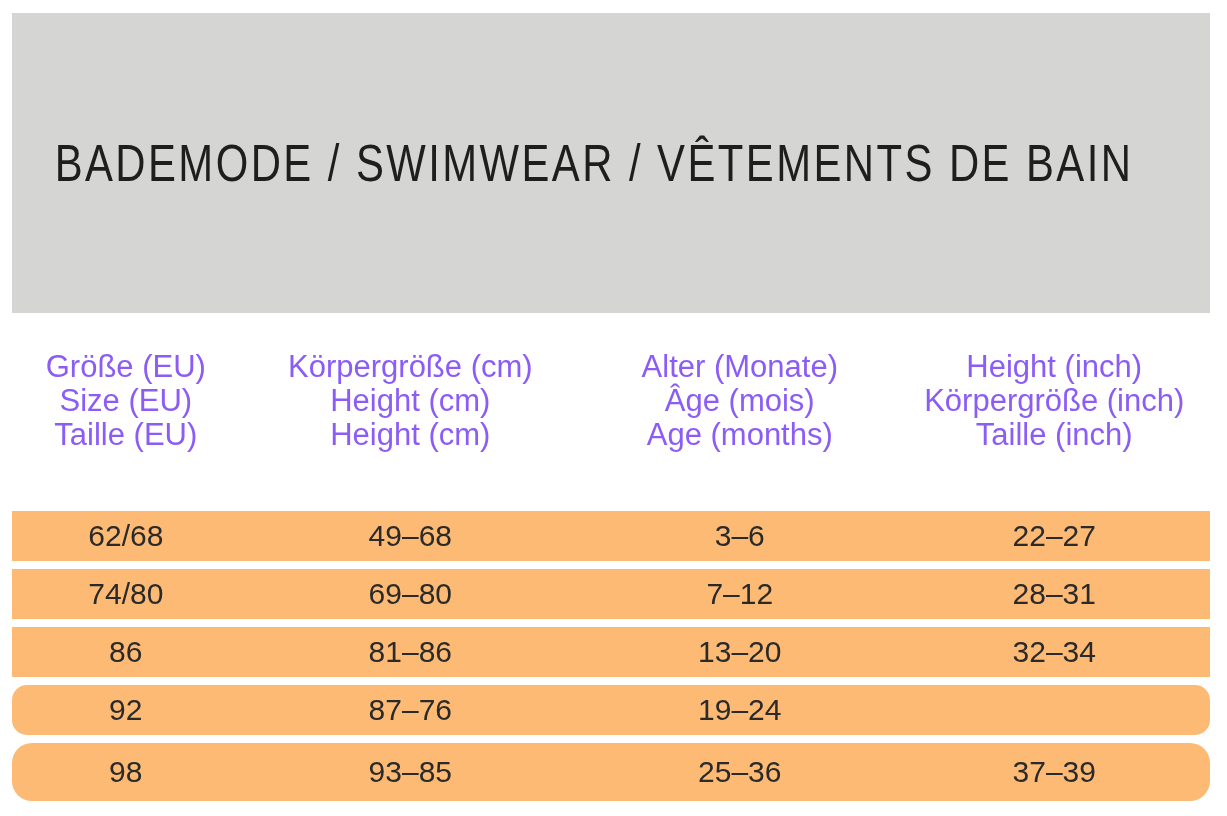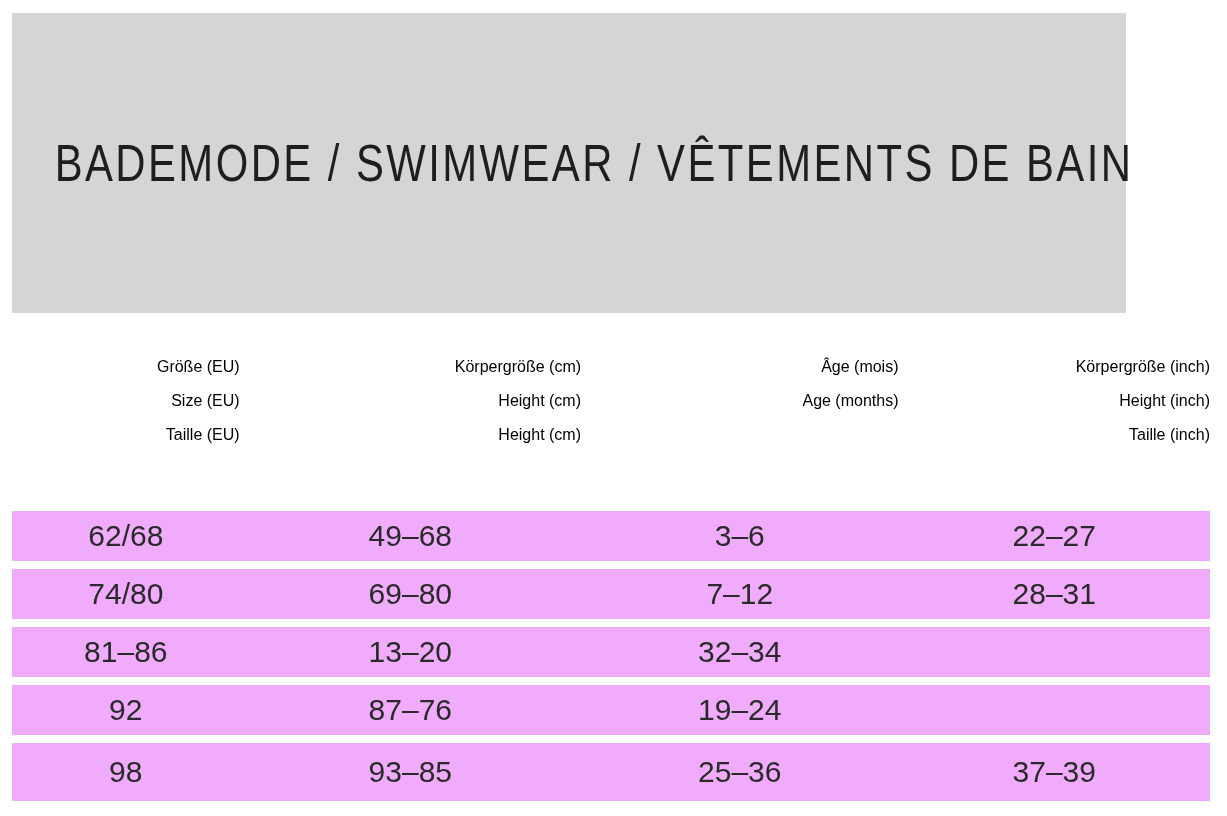--- a/index.html
+++ b/index.html
@@ -16,21 +16,21 @@
   .page {
     position: relative;
     width: 1227px;
     height: 816px;
   }
   
   .banner {
     position: absolute;
     left: 12px;
     top: 13px;
-    width: 1114px;
+    width: 1198px;
     height: 300px;
     background: #d5d5d4;
     display: flex;
     align-items: center;
   }
   .banner h1 {
     margin: 0;
     padding-left: 52px;
     font-size: 51px;
     font-weight: 400;
@@ -46,42 +46,42 @@
     left: 12px;
     width: 1198px;
     display: grid;
     grid-template-columns: 19% 28.5% 26.5% 26%;
   }
   
   .thead {
     top: 350px;
   }
   .thead .hcell {
-    text-align: right;
-    font-size: 16px;
+    text-align: center;
+    font-size: 31px;
     line-height: 34px;
-    color: #000000;
+    color: #8b5cf6;
   }
   .thead .hline { display: block; }
   
   .row {
     height: 50px;
-    background: #f0abfc;
+    background: #fdba74;
     align-items: center;
   }
   .row .cell {
     text-align: center;
     font-size: 30px;
     color: #2a2a2a;
   }
   .row-1 { top: 511px; }
   .row-2 { top: 569px; }
   .row-3 { top: 627px; }
-  .row-4 { top: 685px; }
-  .row-5 { top: 743px; height: 58px; }
+  .row-4 { top: 685px; border-radius: 15px; }
+  .row-5 { top: 743px; height: 58px; border-radius: 20px; }
 </style>
 </head>
 <body>
 
 <div class="page">
 
   <div class="banner">
     <h1>BADEMODE / SWIMWEAR / VÊTEMENTS DE BAIN</h1>
   </div>
 
@@ -90,45 +90,47 @@
       <span class="hline">Größe (EU)</span>
       <span class="hline">Size (EU)</span>
       <span class="hline">Taille (EU)</span>
     </div>
     <div class="hcell">
       <span class="hline">Körpergröße (cm)</span>
       <span class="hline">Height (cm)</span>
       <span class="hline">Height (cm)</span>
     </div>
     <div class="hcell">
+      <span class="hline">Alter (Monate)</span>
       <span class="hline">Âge (mois)</span>
       <span class="hline">Age (months)</span>
     </div>
     <div class="hcell">
+      <span class="hline">Height (inch)</span>
       <span class="hline">Körpergröße (inch)</span>
-      <span class="hline">Height (inch)</span>
       <span class="hline">Taille (inch)</span>
     </div>
   </div>
 
   <div class="grid row row-1">
     <div class="cell">62/68</div>
     <div class="cell">49–68</div>
     <div class="cell">3–6</div>
     <div class="cell">22–27</div>
   </div>
 
   <div class="grid row row-2">
     <div class="cell">74/80</div>
     <div class="cell">69–80</div>
     <div class="cell">7–12</div>
     <div class="cell">28–31</div>
   </div>
 
   <div class="grid row row-3">
+    <div class="cell">86</div>
     <div class="cell">81–86</div>
     <div class="cell">13–20</div>
     <div class="cell">32–34</div>
   </div>
 
   <div class="grid row row-4">
     <div class="cell">92</div>
     <div class="cell">87–76</div>
     <div class="cell">19–24</div>
   </div>

